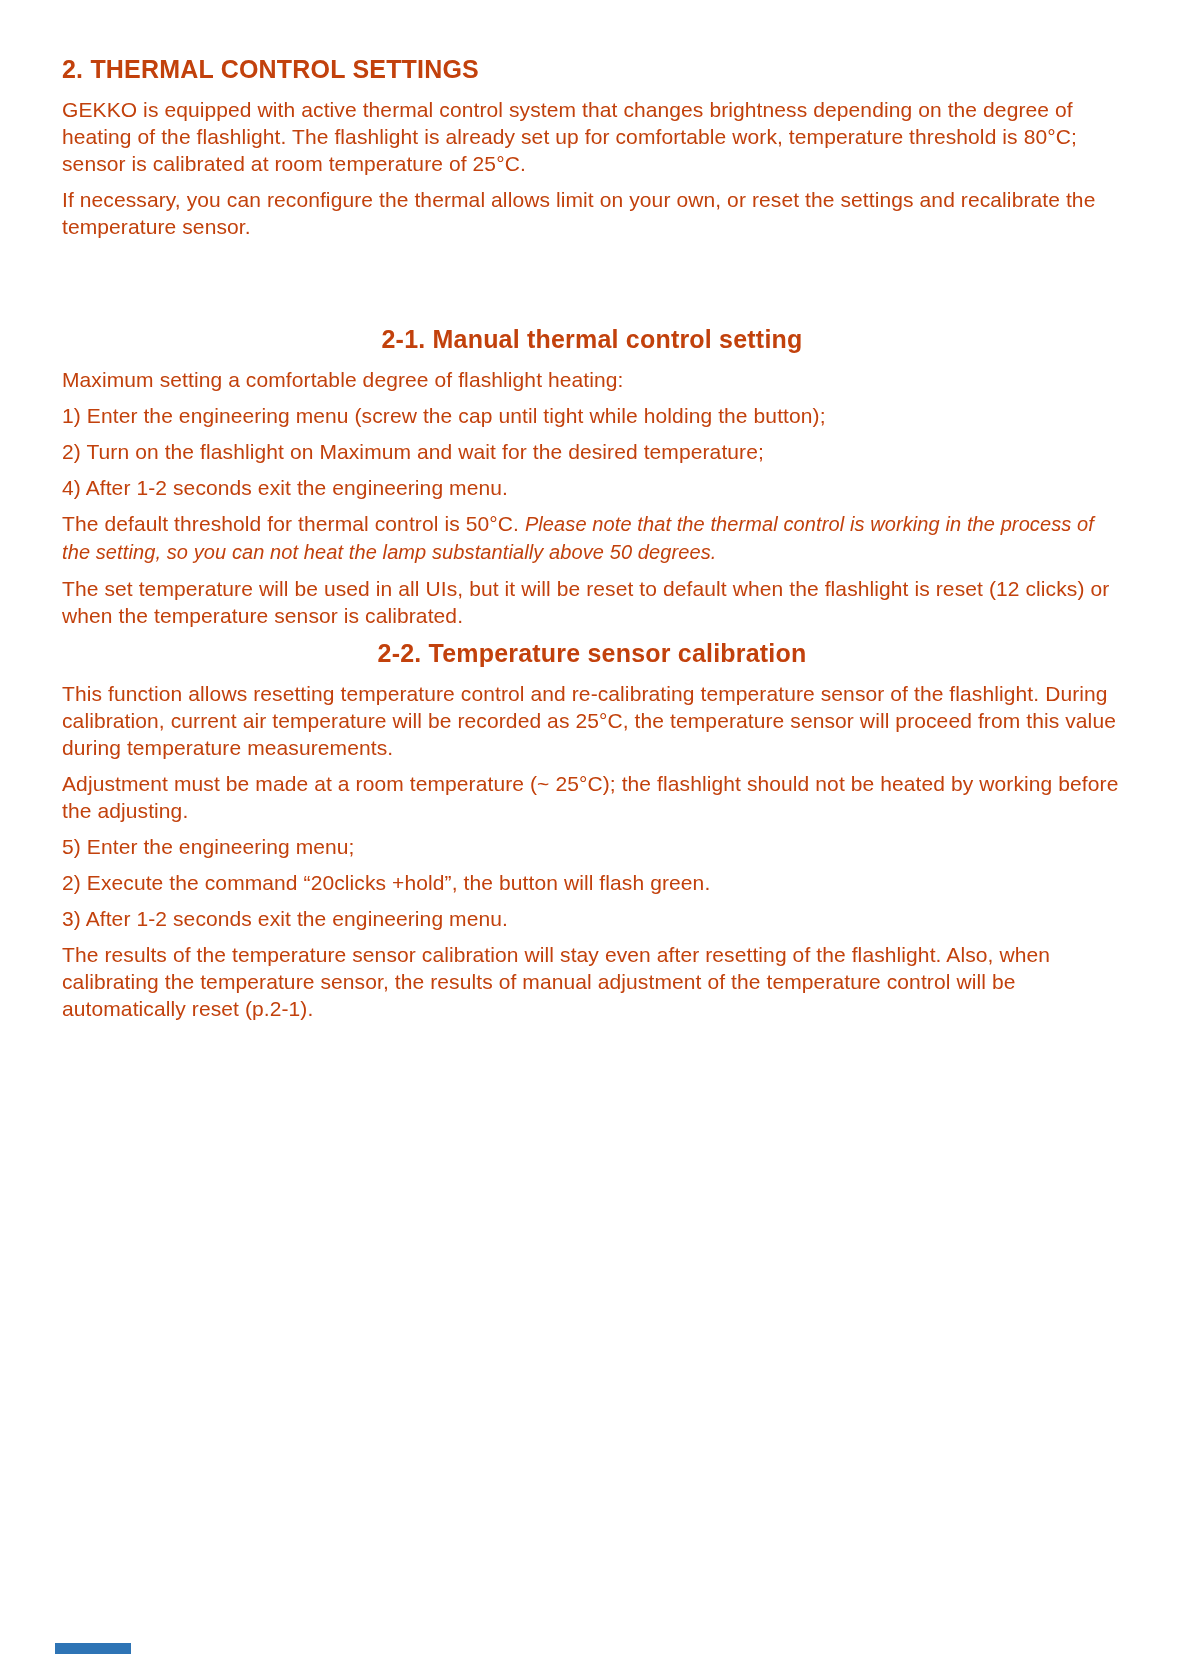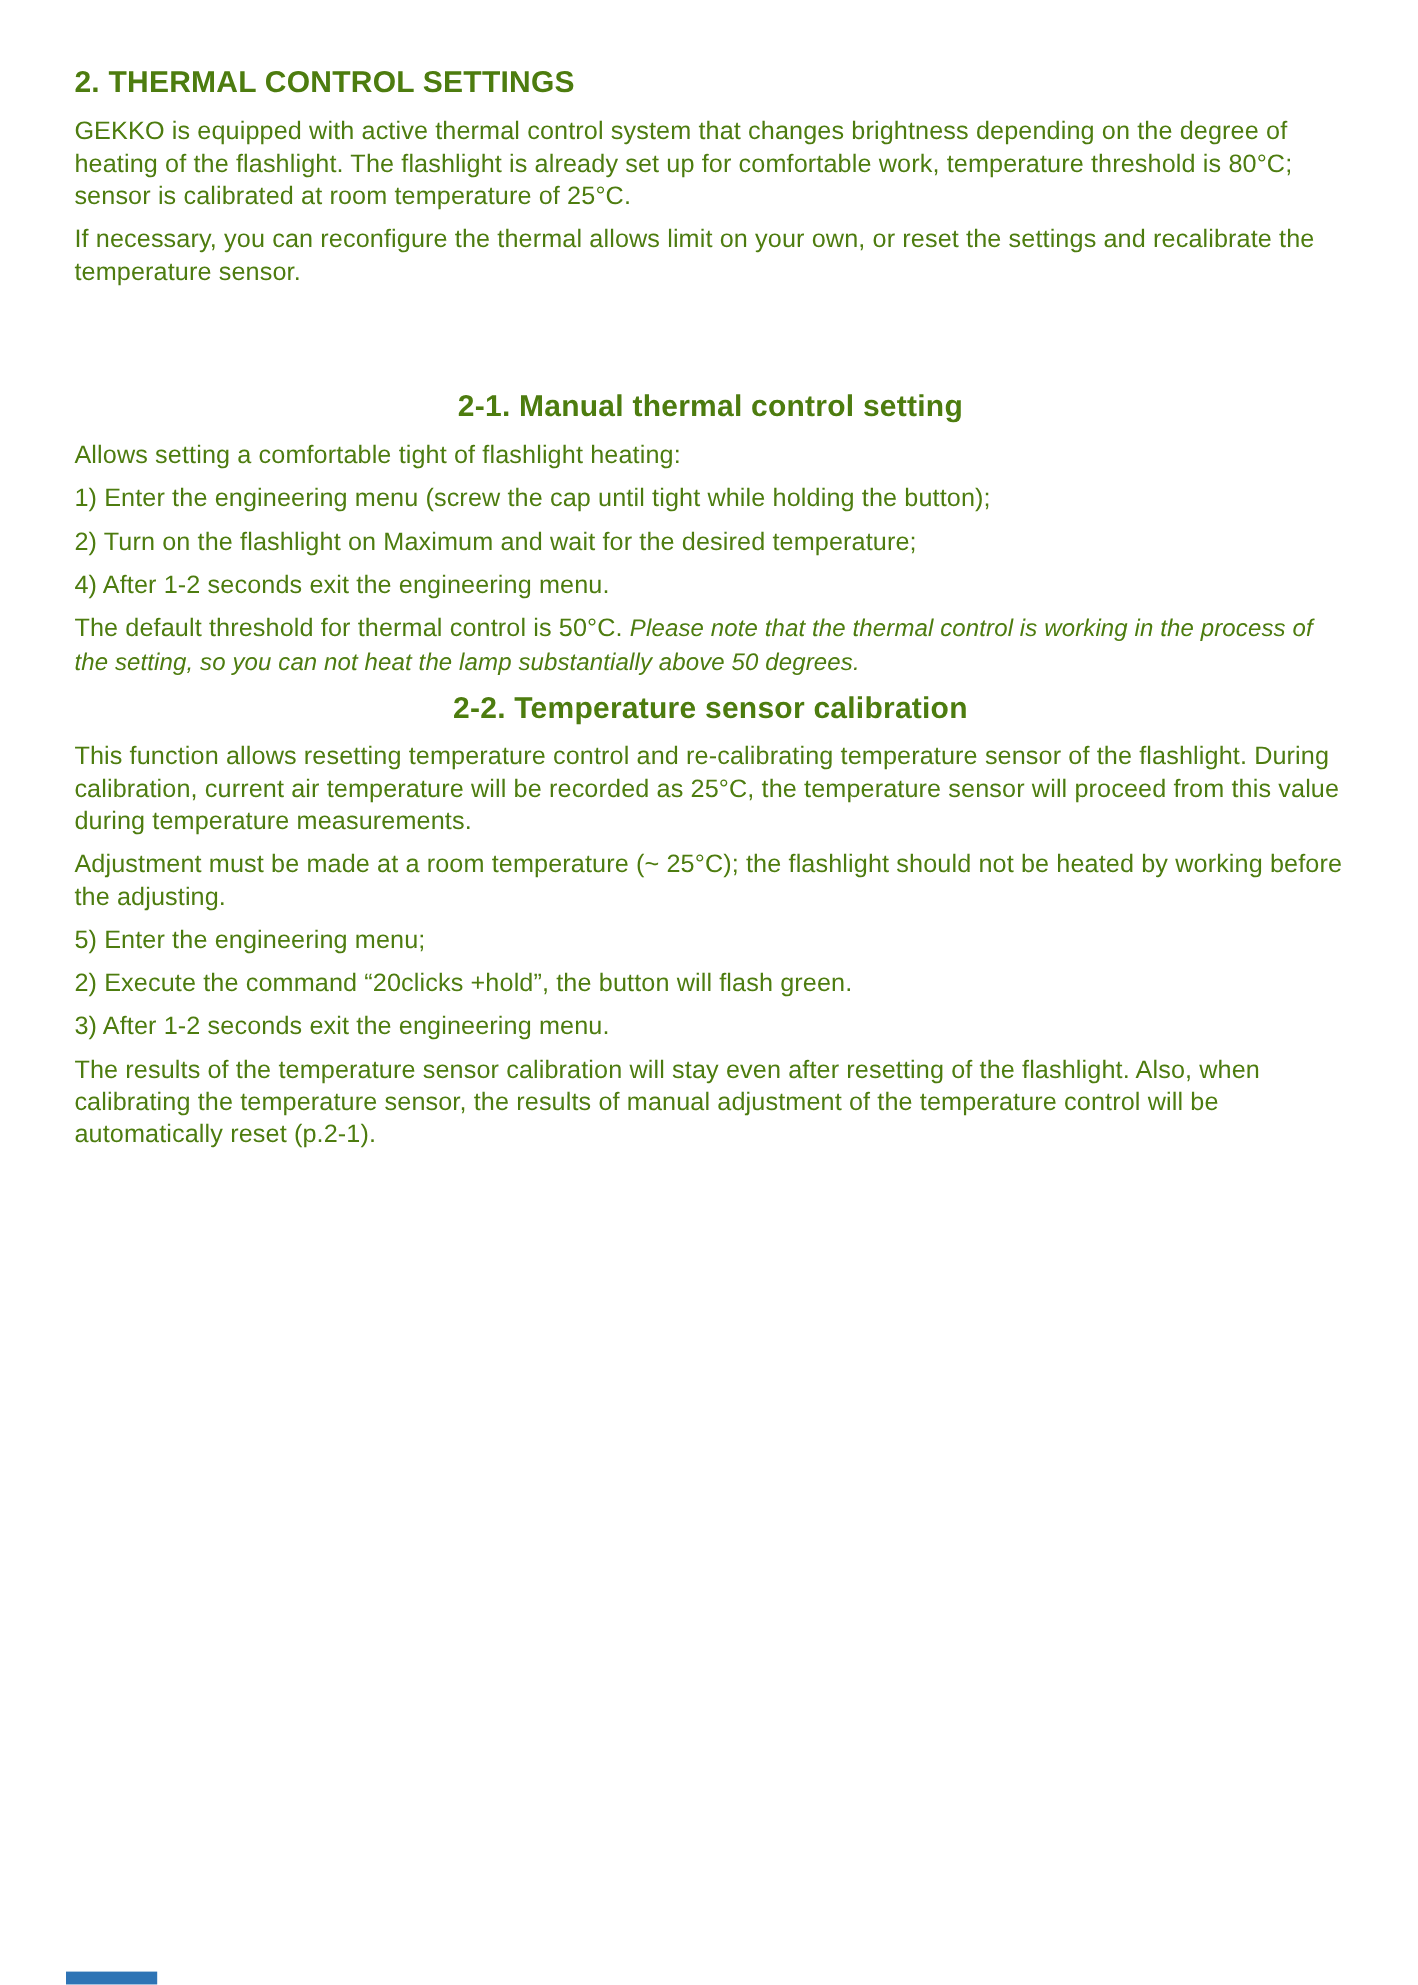--- a/index.html
+++ b/index.html
@@ -50,42 +50,43 @@
     position: absolute;
     left: 55px;
     bottom: 0;
     width: 76px;
     height: 11px;
   }
 </style>
 </head>
 <body>
 
-<div class="page" style="color: #4d7c0f;">
+<div class="page" style="color: #c2410c;">
   <div class="content">
 
     <h1 class="doc-heading">2. THERMAL CONTROL SETTINGS</h1>
 
     <p class="para">GEKKO is equipped with active thermal control system that changes brightness depending on the degree of heating of the flashlight. The flashlight is already set up for comfortable work, temperature threshold is 80°C; sensor is calibrated at room temperature of 25°C.</p>
 
     <p class="para">If necessary, you can reconfigure the thermal allows limit on your own, or reset the settings and recalibrate the temperature sensor.</p>
 
     <h2 class="section-heading gap-2-1">2-1. Manual thermal control setting</h2>
 
-    <p class="para">Allows setting a comfortable tight of flashlight heating:</p>
+    <p class="para">Maximum setting a comfortable degree of flashlight heating:</p>
 
     <p class="para">1) Enter the engineering menu (screw the cap until tight while holding the button);</p>
 
     <p class="para">2) Turn on the flashlight on Maximum and wait for the desired temperature;</p>
 
 
     <p class="para">4) After 1-2 seconds exit the engineering menu.</p>
 
     <p class="para"><span>The default threshold for thermal control is 50°C. </span><em class="note-italic">Please note that the thermal control is working in the process of the setting, so you can not heat the lamp substantially above 50 degrees.</em></p>
 
+    <p class="para">The set temperature will be used in all UIs, but it will be reset to default when the flashlight is reset (12 clicks) or when the temperature sensor is calibrated.</p>
 
     <h2 class="section-heading gap-2-2">2-2. Temperature sensor calibration</h2>
 
     <p class="para">This function allows resetting temperature control and re-calibrating temperature sensor of the flashlight. During calibration, current air temperature will be recorded as 25°C, the temperature sensor will proceed from this value during temperature measurements.</p>
 
     <p class="para">Adjustment must be made at a room temperature (~ 25°C); the flashlight should not be heated by working before the adjusting.</p>
 
     <p class="para">5) Enter the engineering menu;</p>
 
     <p class="para">2) Execute the command “20clicks +hold”, the button will flash green.</p>

